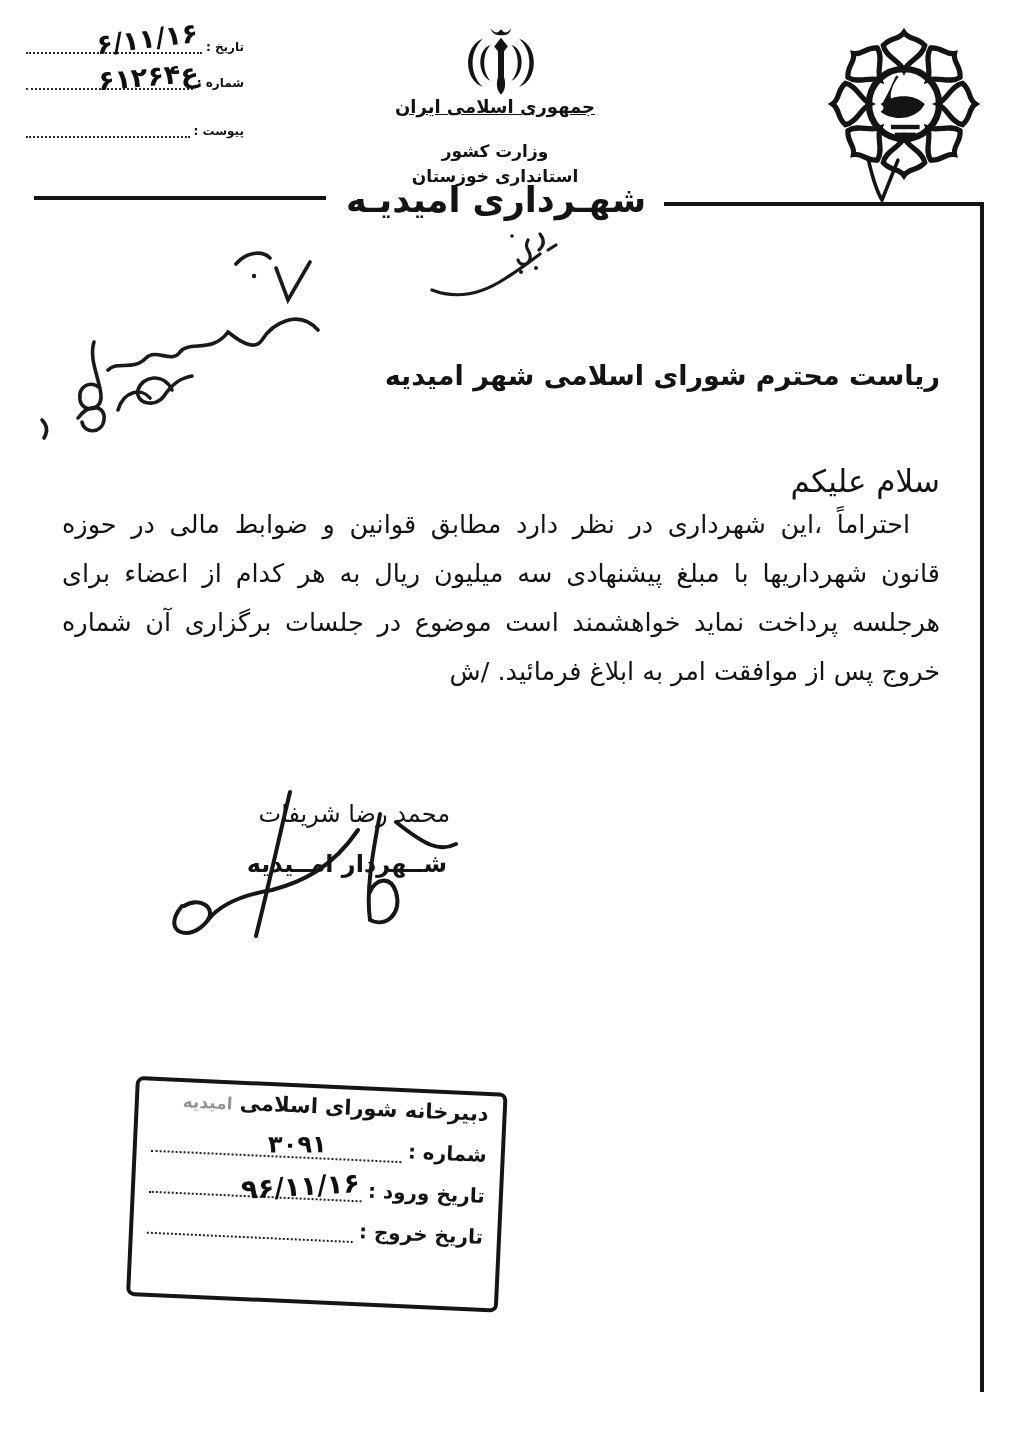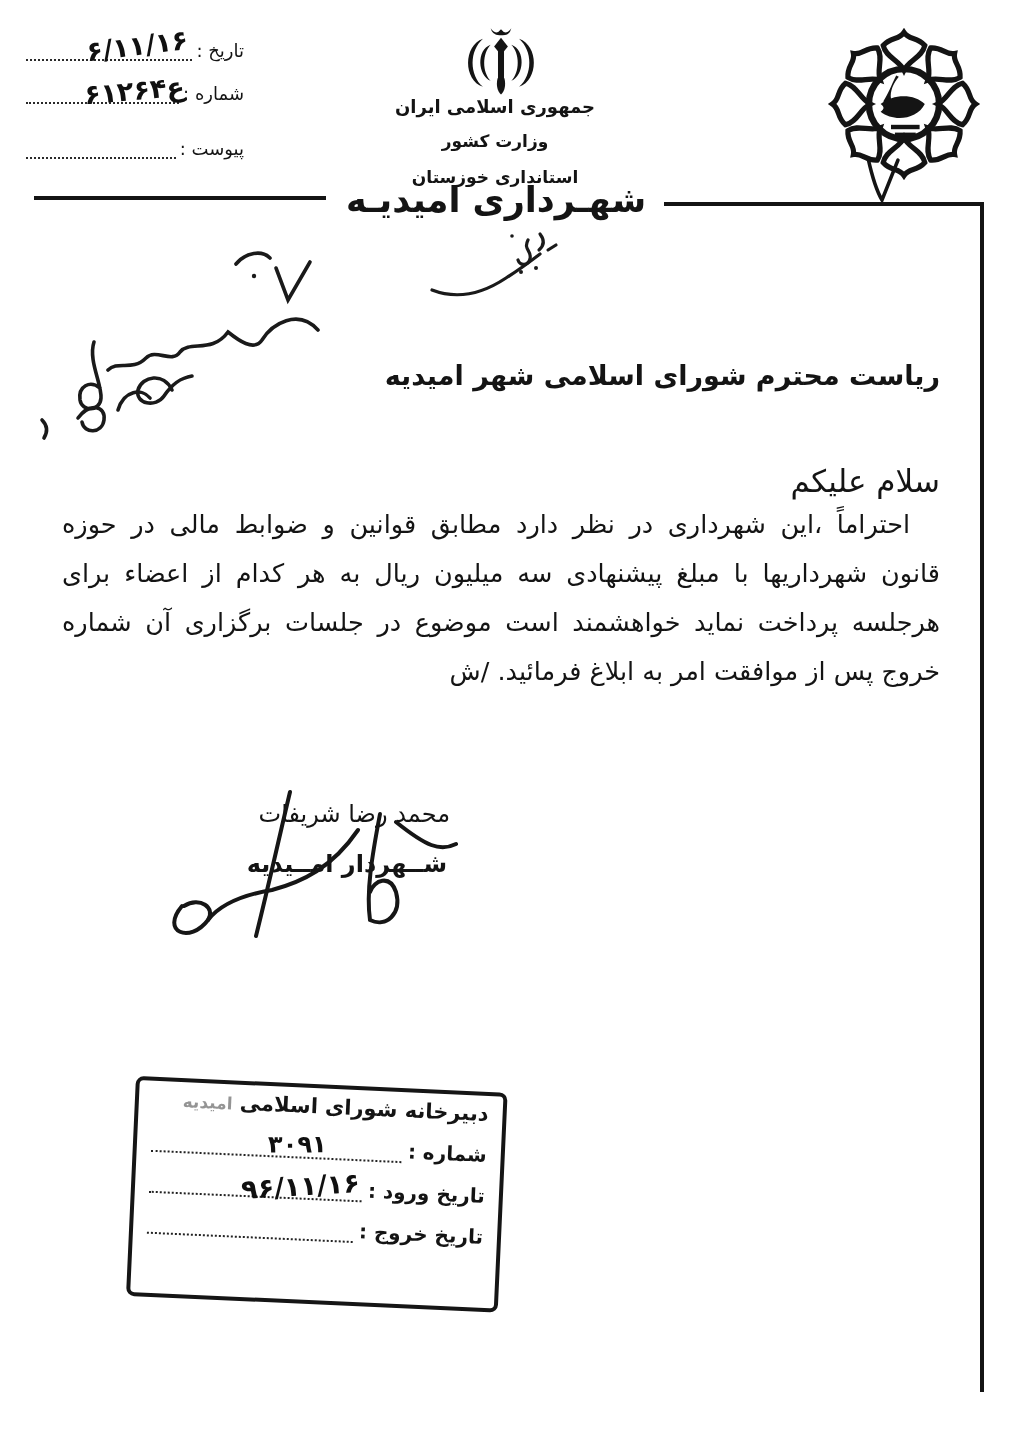--- a/index.html
+++ b/index.html
@@ -7,36 +7,36 @@
     position:relative;width:1024px;height:1445px;background:#ffffff;
     margin:0 auto;overflow:hidden;color:#141414;
     font-family:"DejaVu Sans","Liberation Sans",sans-serif;
   }
   .rtl{direction:rtl;unicode-bidi:plaintext;}
   .abs{position:absolute;}
 
   
   .meta{left:26px;top:40px;width:218px;}
   .meta-row{display:flex;direction:rtl;align-items:flex-end;margin-bottom:0;position:relative;}
-  .meta-label{font-size:18px;font-weight:normal;white-space:nowrap;padding-left:4px;}
+  .meta-label{font-size:12px;font-weight:bold;white-space:nowrap;padding-left:4px;}
   .dotline{flex:1;border-bottom:2px dotted #2a2a2a;height:6px;position:relative;}
   .hand{font-family:"DejaVu Sans","Liberation Sans",sans-serif;color:#101010;}
   .hand-date{position:absolute;right:4px;bottom:-2px;font-size:27px;font-weight:bold;
              transform:rotate(-7deg);letter-spacing:3px;white-space:nowrap;}
   .hand-num{position:absolute;right:-6px;bottom:-4px;font-size:27px;font-weight:bold;
             transform:rotate(-5deg);letter-spacing:3px;white-space:nowrap;}
   .row-date{margin-bottom:22px;}
   .row-num{margin-bottom:34px;}
 
   
   .emblem{left:458px;top:24px;}
   .org{left:330px;top:96px;width:330px;text-align:center;}
   .org div{font-weight:bold;}
-  .org-l1{font-size:18px;margin-bottom:14px;}
-  .org-l2{font-size:17px;margin-bottom:16px;}
+  .org-l1{font-size:18px;margin-bottom:24px;text-decoration:underline;}
+  .org-l2{font-size:17px;margin-bottom:5px;}
   .org-l3{font-size:17px;}
 
   
   .seal{left:818px;top:26px;}
 
   
   .rule-left{left:34px;top:196px;width:292px;height:4px;background:#141414;}
   .rule-right{left:664px;top:202px;width:320px;height:4px;background:#141414;}
   .border-right{left:980px;top:202px;width:4px;height:1190px;background:#141414;}
   .doc-title{left:326px;top:180px;width:340px;text-align:center;font-size:35px;font-weight:bold;

